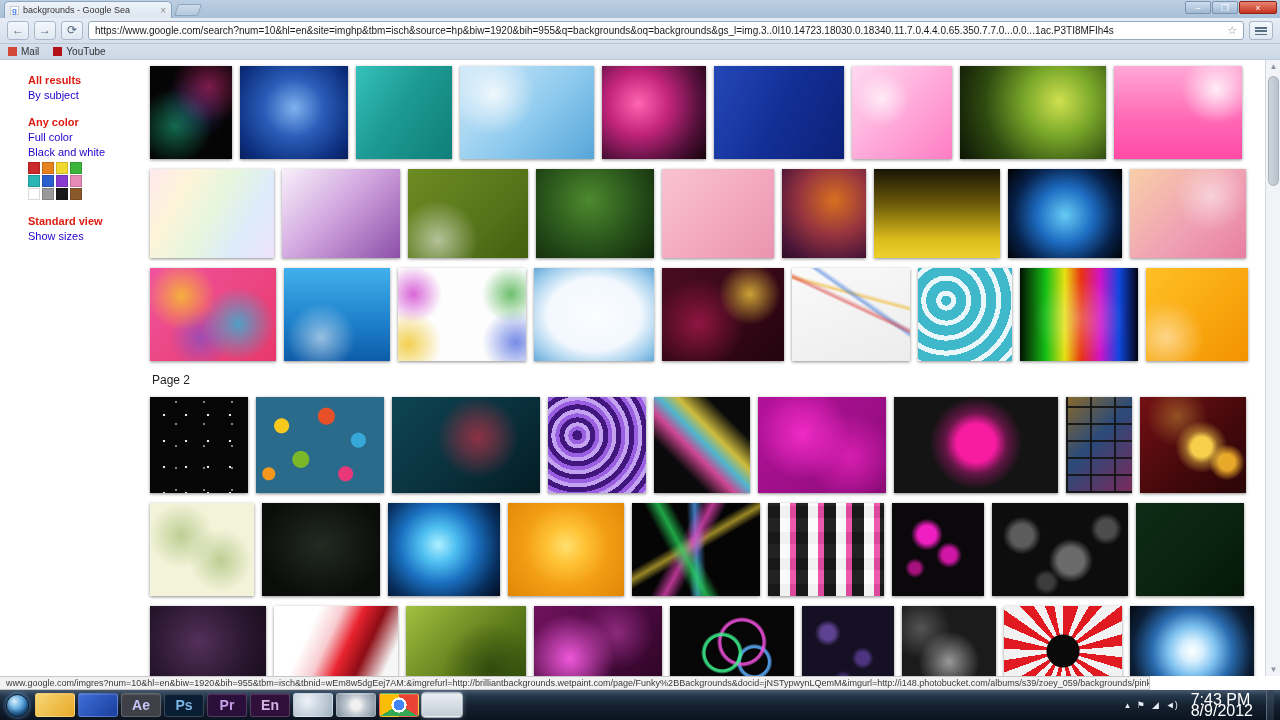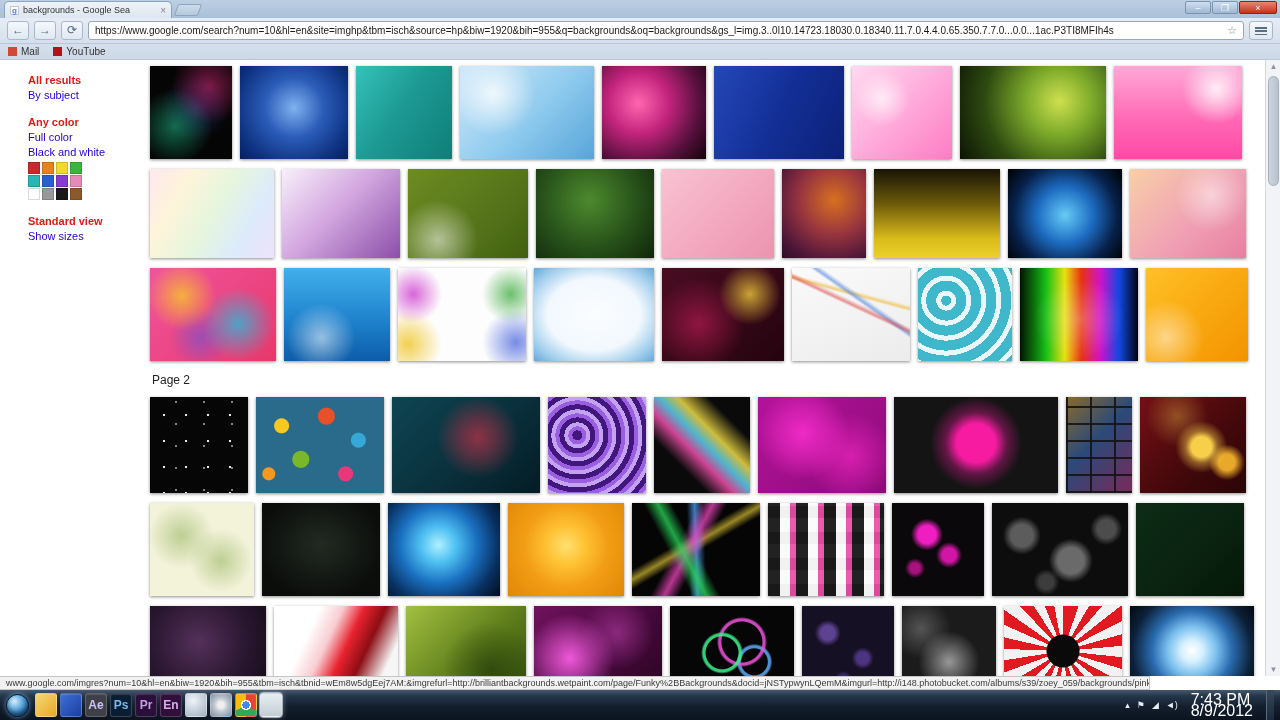--- a/index.html
+++ b/index.html
@@ -95,24 +95,24 @@
     display:flex; align-items:center; padding:0 2px; z-index:10;
   }
   .start-orb {
     width:23px; height:23px; border-radius:50%; margin:0 6px 0 4px; cursor:pointer; flex:none;
     background:radial-gradient(circle at 35% 30%, #d8eef9 0%, #6fb4e4 35%, #2a72b4 65%, #123a64 100%);
     box-shadow:0 0 5px rgba(120,190,255,0.7), inset 0 -3px 4px rgba(0,0,0,0.4);
     border:1px solid #0c2238;
   }
   .tb-icons { display:flex; gap:3px; align-items:center; }
   .tb-icon {
-    width:22px; height:24px; border-radius:3px; cursor:pointer;
+    width:40px; height:24px; border-radius:3px; cursor:pointer;
     border:1px solid rgba(255,255,255,0.18);
     display:flex; align-items:center; justify-content:center;
-    font-size:12px; font-weight:bold; background-size:cover;
+    font-size:14px; font-weight:bold; background-size:cover;
     box-shadow:inset 0 1px 1px rgba(255,255,255,0.15);
   }
   .tb-icon.active { outline:1px solid rgba(255,255,255,0.55); background-color:rgba(255,255,255,0.22); box-shadow:0 0 6px rgba(200,230,255,0.5); }
   .tray { margin-left:auto; display:flex; align-items:center; gap:7px; padding-right:4px; }
   .tray-icon { color:#e6edf5; font-size:9px; cursor:pointer; }
   .clock { color:#fff; font-size:16px; line-height:11px; cursor:default; padding:0 6px; }
   .show-desktop { width:8px; height:30px; border-left:1px solid #5a6a7c; background:linear-gradient(180deg,#3a4a5c,#1a2838); cursor:pointer; }
 </style>
 </head>
 <body>

